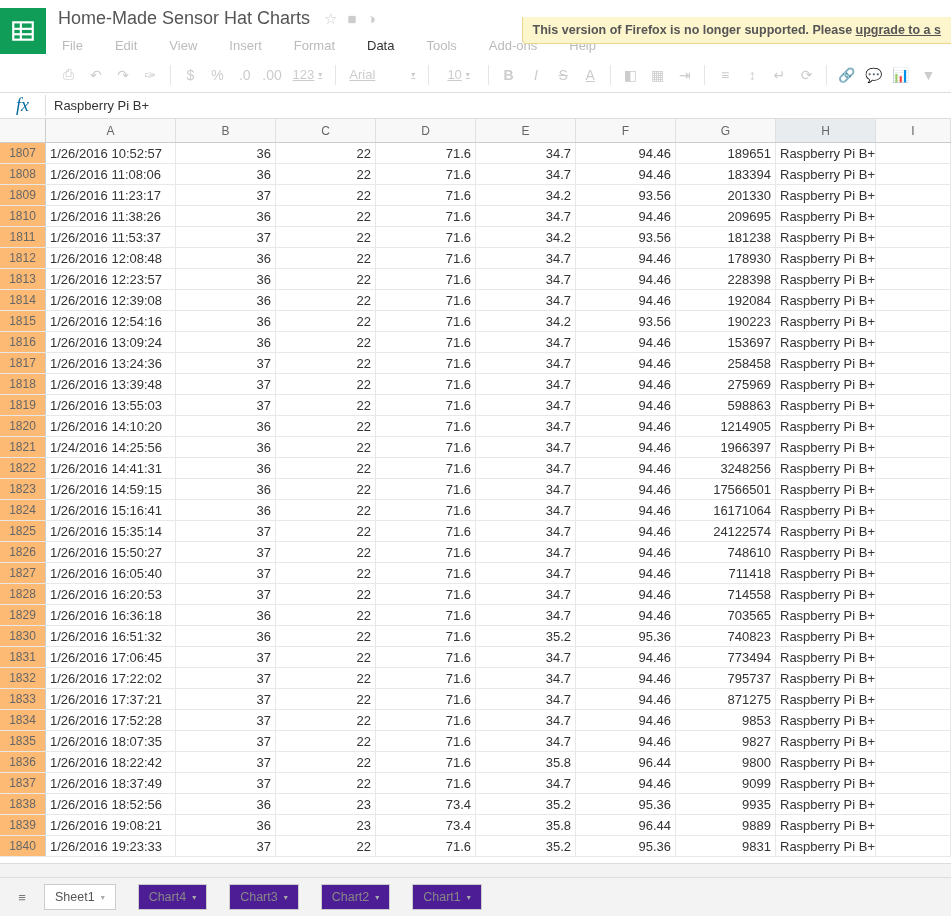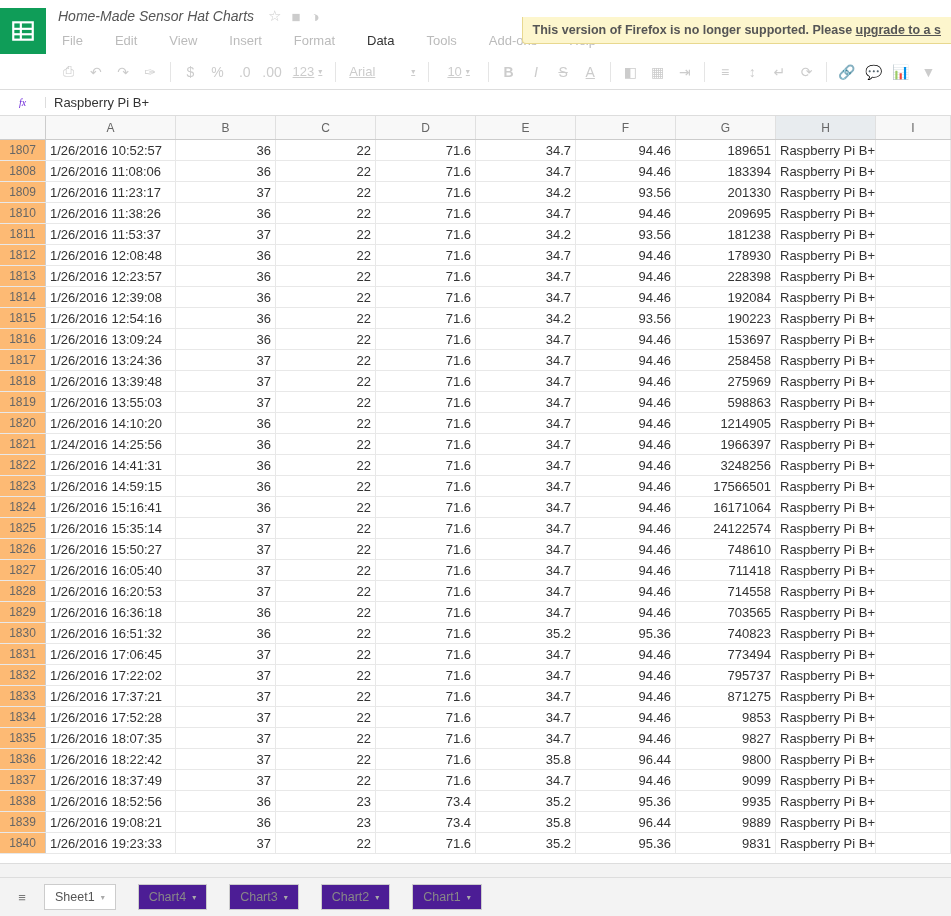--- a/index.html
+++ b/index.html
@@ -29,24 +29,23 @@
     justify-content: center;
   }
   .logo svg { width: 26px; height: 26px; }
   .title-area { flex: 1; }
   .doc-title-row {
     display: flex;
     align-items: center;
     gap: 10px;
   }
   .doc-title {
-    font-size: 14px;
+    font-size: 18px;
     color: #555;
     padding: 2px 4px;
-    font-style: italic;
   }
   .title-icon { color: #ccc; font-size: 15px; cursor: pointer; }
   .menu-bar {
     display: flex;
     gap: 16px;
     padding: 3px 0 0 0;
   }
   .menu-item {
     padding: 4px 8px;
     color: #bbb;
@@ -106,22 +105,22 @@
   .formula-bar {
     display: flex;
     align-items: center;
     border-bottom: 1px solid #ddd;
     height: 26px;
   }
   .fx {
     width: 46px;
     text-align: center;
     font-style: italic;
-    color: #6d28d9;
-    font-size: 10px;
+    color: #0369a1;
+    font-size: 18px;
     border-right: 1px solid #ddd;
     font-family: Georgia, serif;
   }
   .formula-value {
     padding: 0 8px;
     font-size: 13px;
     color: #333;
     flex:1;
   }
   .grid {

